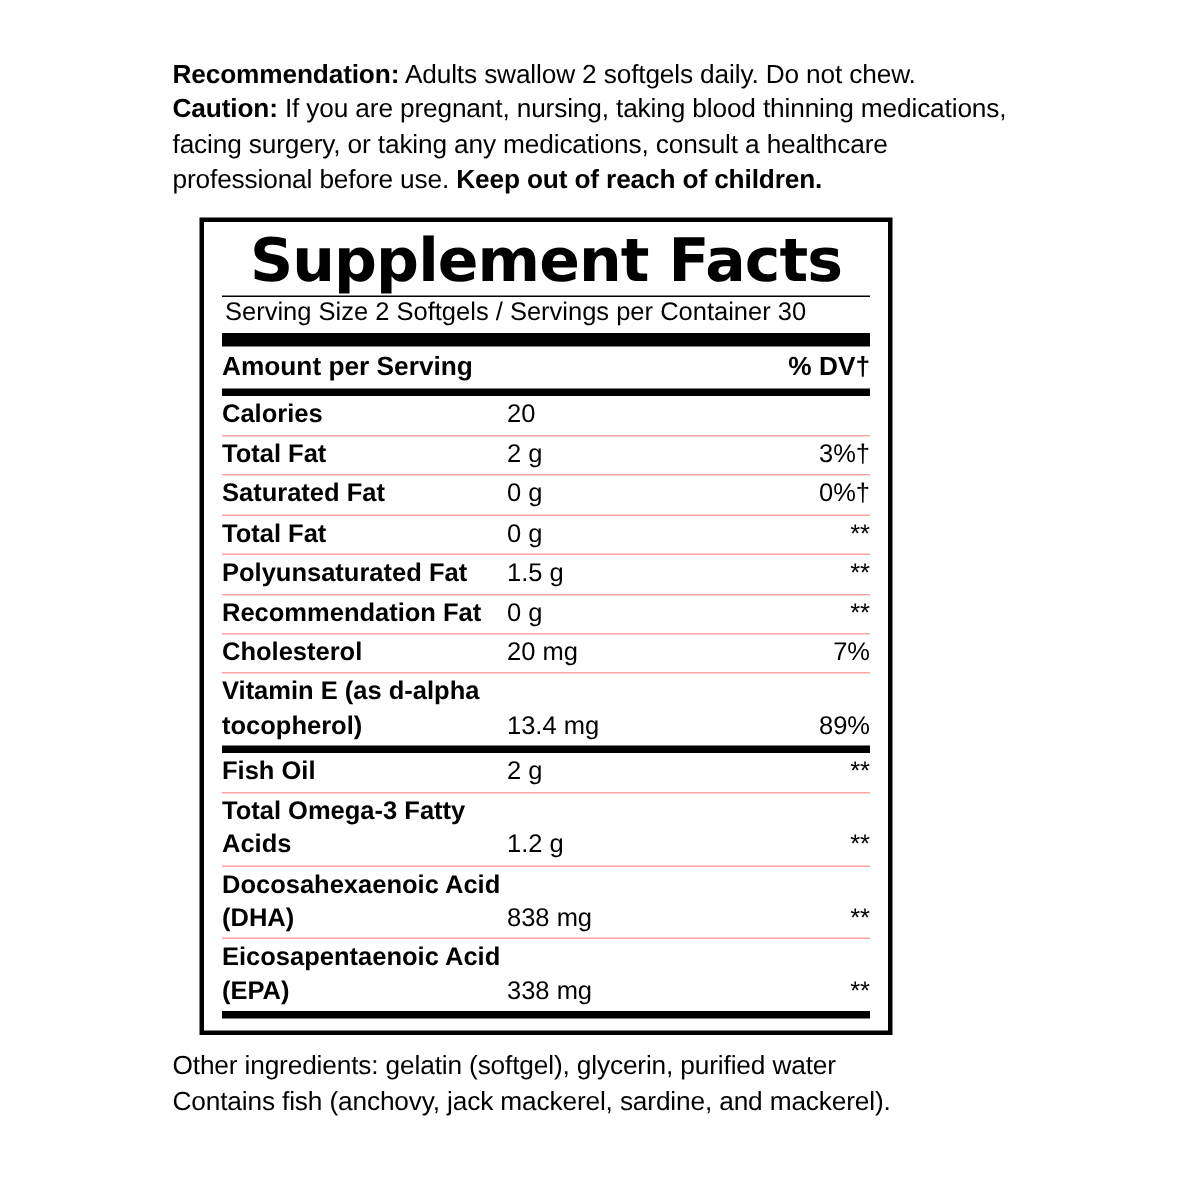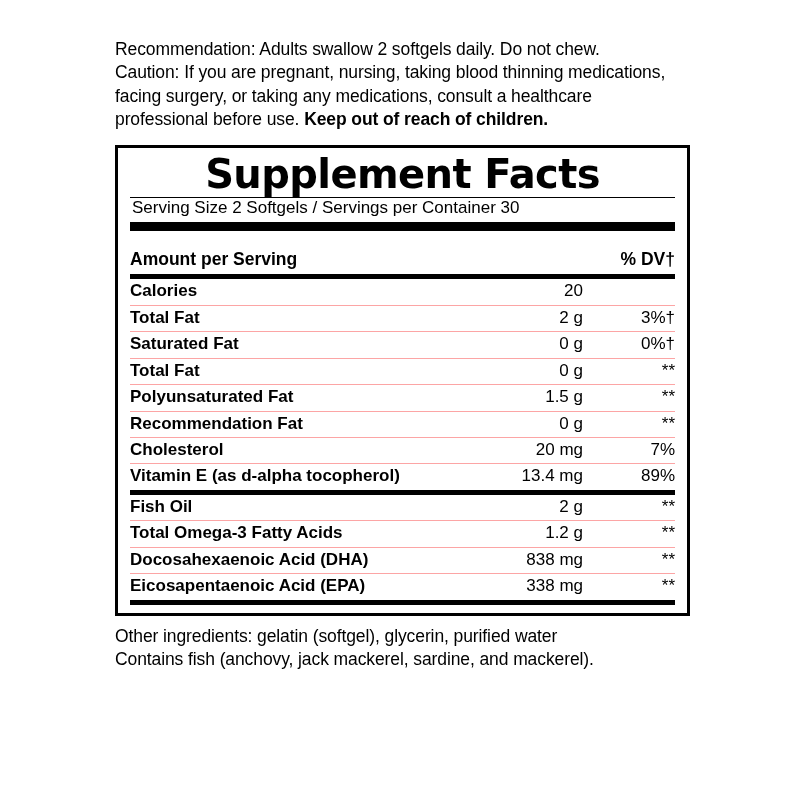--- a/index.html
+++ b/index.html
@@ -22,30 +22,31 @@
     padding: 38px 112px 0 115px;
   }
 
   
   .usage {
     font-size: 17.5px;
     line-height: 1.33;
     letter-spacing: -0.1px;
   }
   .usage p { margin: 0; }
-  .usage .lbl { font-weight: normal; }
+  .usage .lbl { font-weight: bold; }
   .usage .strong { font-weight: bold; }
 
   
   .panel {
     margin-top: 14px;
     border: 3px solid #000;
     padding: 6px 12px 8px 12px;
     box-sizing: border-box;
-    width: 575px;
+    width: 462px;
+    margin-left: 18px;
   }
   .sf-title {
     font-family: "DejaVu Sans", sans-serif;
     font-weight: bold;
     font-size: 40px;
     line-height: 1.02;
     text-align: center;
     letter-spacing: -0.6px;
     margin: 0 0 2px 0;
   }
@@ -67,24 +68,24 @@
   }
   table.facts td {
     padding: 1px 0 2px 0;
     vertical-align: bottom;
     line-height: 1.32;
   }
   table.facts tr.hdr td {
     font-weight: bold;
     font-size: 17.5px;
     padding-bottom: 3px;
-    padding-top: 17px;
+    padding-top: 2px;
   }
   td.name   { text-align: left; padding-left: 2px; font-weight: bold; }
-  td.amount { text-align: right; width: 150px; }
+  td.amount { text-align: left; width: 150px; }
   td.dv     { text-align: right; width: 92px; padding-right: 4px; }
 
   .ind1 { padding-left: 20px; }
   .ind2 { padding-left: 38px; }
 
   tr.line td { border-top: 1px solid #fca5a5; }
 
   .footnotes {
     font-size: 17px;
     line-height: 1.28;

